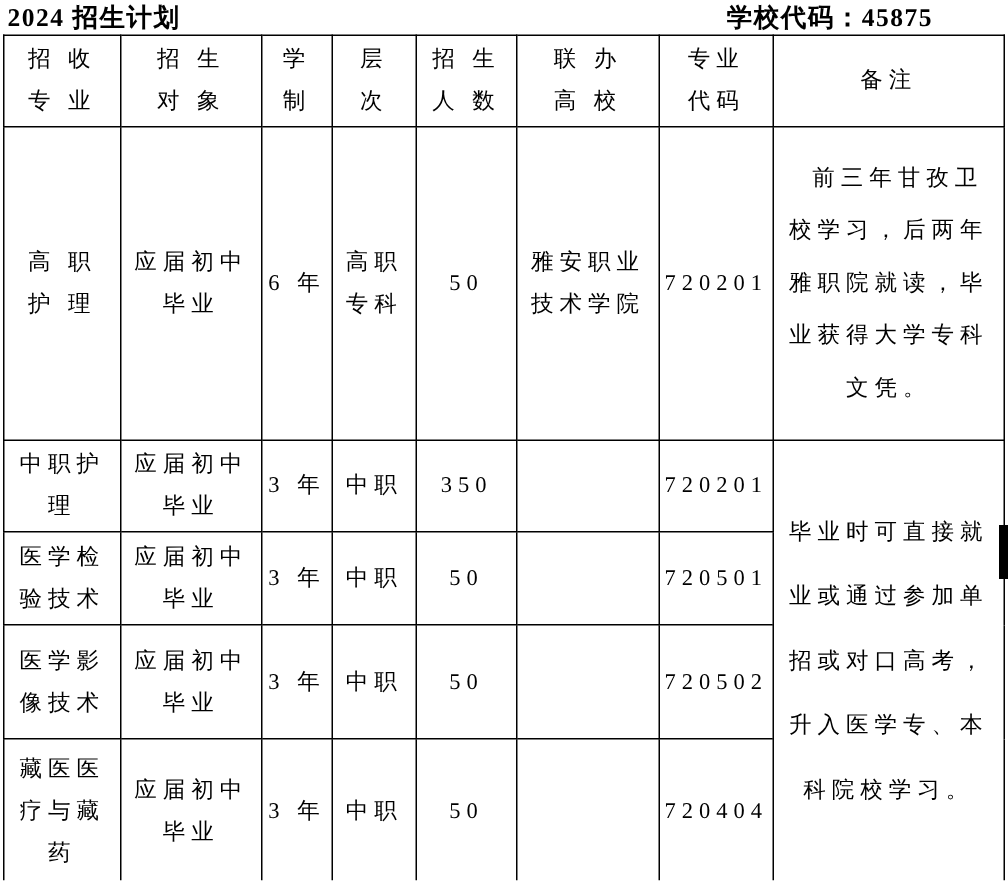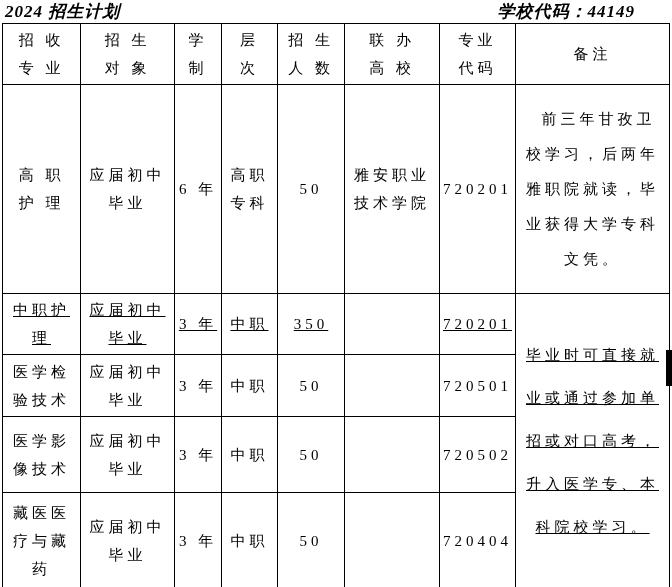--- a/index.html
+++ b/index.html
@@ -2,57 +2,56 @@
 <html><head>
 <meta charset="utf-8">
 <style>
   html,body{margin:0;padding:0;background:#fff;}
   .page{
     position:relative;width:672px;height:587px;background:#fff;color:#000;
     font-family:"Liberation Serif","DejaVu Serif",serif;overflow:hidden;
   }
   .titlebar{
     display:flex;justify-content:space-between;align-items:flex-end;
-    padding:1px 37px 0 5px;
-    font-style:italic;
+    padding:1px 50px 0 5px;
   }
   .title{font-weight:bold;font-size:17px;line-height:21px;letter-spacing:1px;}
   table.enroll{
     position:absolute;left:2px;top:23px;width:667px;
     border-collapse:collapse;table-layout:fixed;
   }
   table.enroll td{
     border:1px solid #000;
     text-align:center;vertical-align:middle;
     font-size:15px;line-height:28px;letter-spacing:4px;
     white-space:pre-line;padding:0;overflow:hidden;
   }
   tr.rh{height:61px;}
   tr.r1{height:209px;}
-  tr.r2{height:61px;text-decoration:underline;}
+  tr.r2{height:61px;}
   tr.r3{height:62px;}
   tr.r4{height:76px;}
   tr.r5{height:96px;}
   td.remark{
     text-align:left;letter-spacing:6px;padding:0 0 0 3px;
   }
   td.remark.first{line-height:35px;text-indent:12px;text-align:center;}
   td.remark.merged{line-height:43px;}
   .artifact{
     position:absolute;left:666px;top:350px;width:6px;height:36px;background:#000;
   }
 </style>
 </head>
 <body>
 
 <div class="page">
 
   <div class="titlebar">
     <span class="title">2024 招生计划</span>
-    <span class="title">学校代码：44149</span>
+    <span class="title">学校代码：45875</span>
   </div>
 
   <table class="enroll">
     <colgroup>
       <col style="width:78px">
       <col style="width:94px">
       <col style="width:47px">
       <col style="width:56px">
       <col style="width:67px">
       <col style="width:95px">

